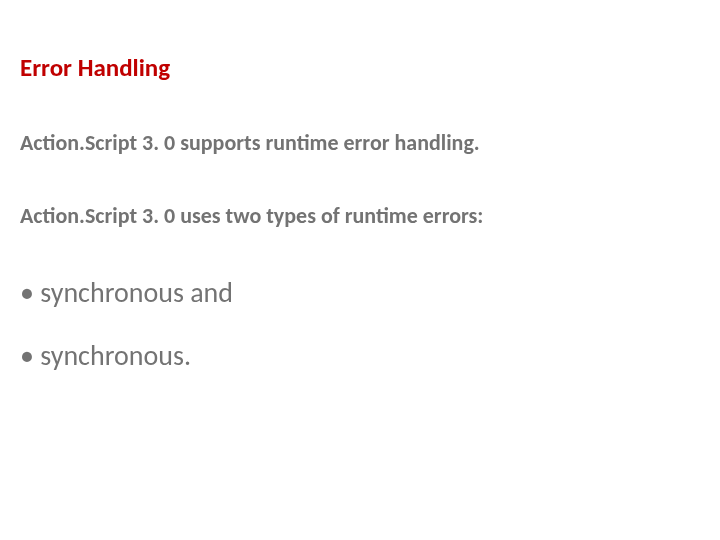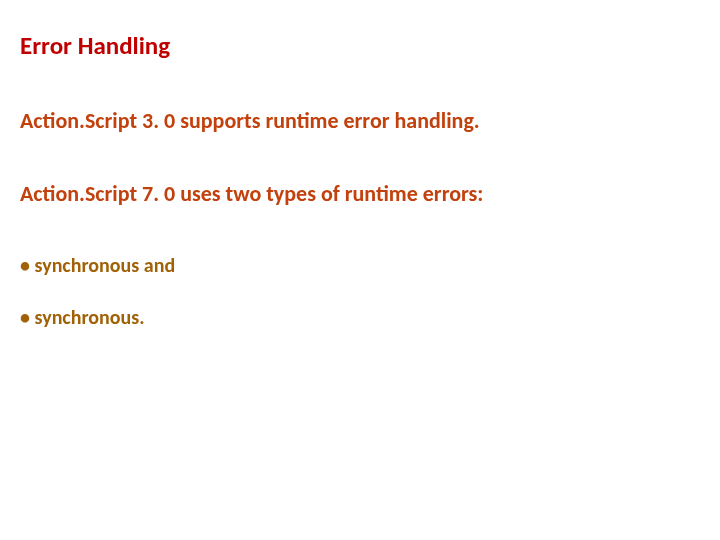--- a/index.html
+++ b/index.html
@@ -13,45 +13,46 @@
       background: #ffffff;
       font-family: Calibri, "Segoe UI", Arial, sans-serif;
       padding: 30px 20px 20px 20px;
       color: #000000;
     }
     .slide-title {
       font-size: 25px;
       font-weight: bold;
       color: #c00000;
       margin-bottom: 46px;
+      margin-top: 22px;
     }
     .body-line {
       font-size: 22px;
       font-weight: bold;
-      color: #c2410c;
+      color: #737373;
       margin-bottom: 46px;
     }
     .bullet-line {
-      font-size: 20px;
-      font-weight: bold;
-      color: #a16207;
+      font-size: 28px;
+      font-weight: normal;
+      color: #737373;
       margin-bottom: 28px;
     }
     .bullet-prefix {
       display: inline;
     }
   </style>
 </head>
 <body>
 
 <div class="slide-title">Error Handling</div>
 
 <div class="body-line">Action.Script 3. 0 supports runtime error handling.</div>
 
-<div class="body-line">Action.Script 7. 0 uses two types of runtime errors:</div>
+<div class="body-line">Action.Script 3. 0 uses two types of runtime errors:</div>
 
 <div class="bullet-line">
   <span class="bullet-prefix">• </span><span>synchronous and</span>
 </div>
 
 <div class="bullet-line">
   <span class="bullet-prefix">• </span><span>synchronous.</span>
 </div>
 
 </body></html>

